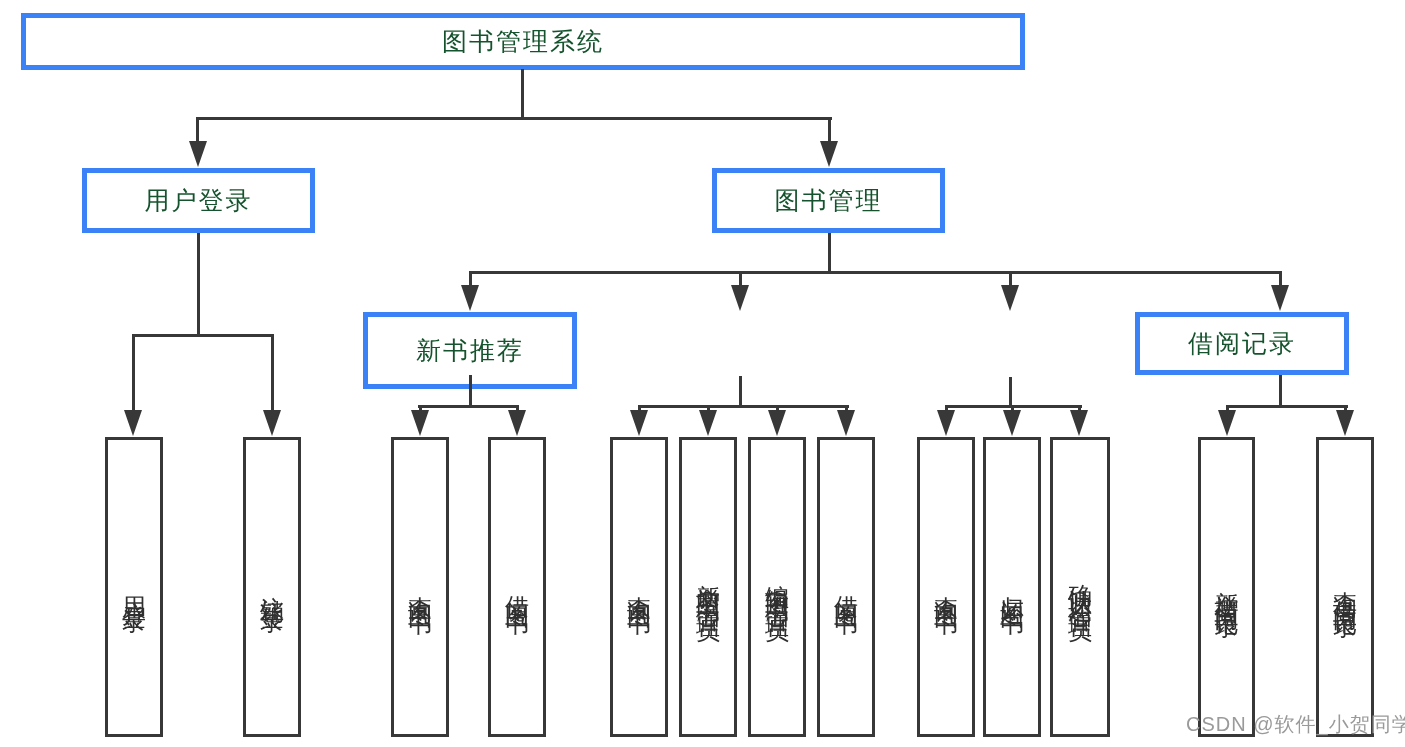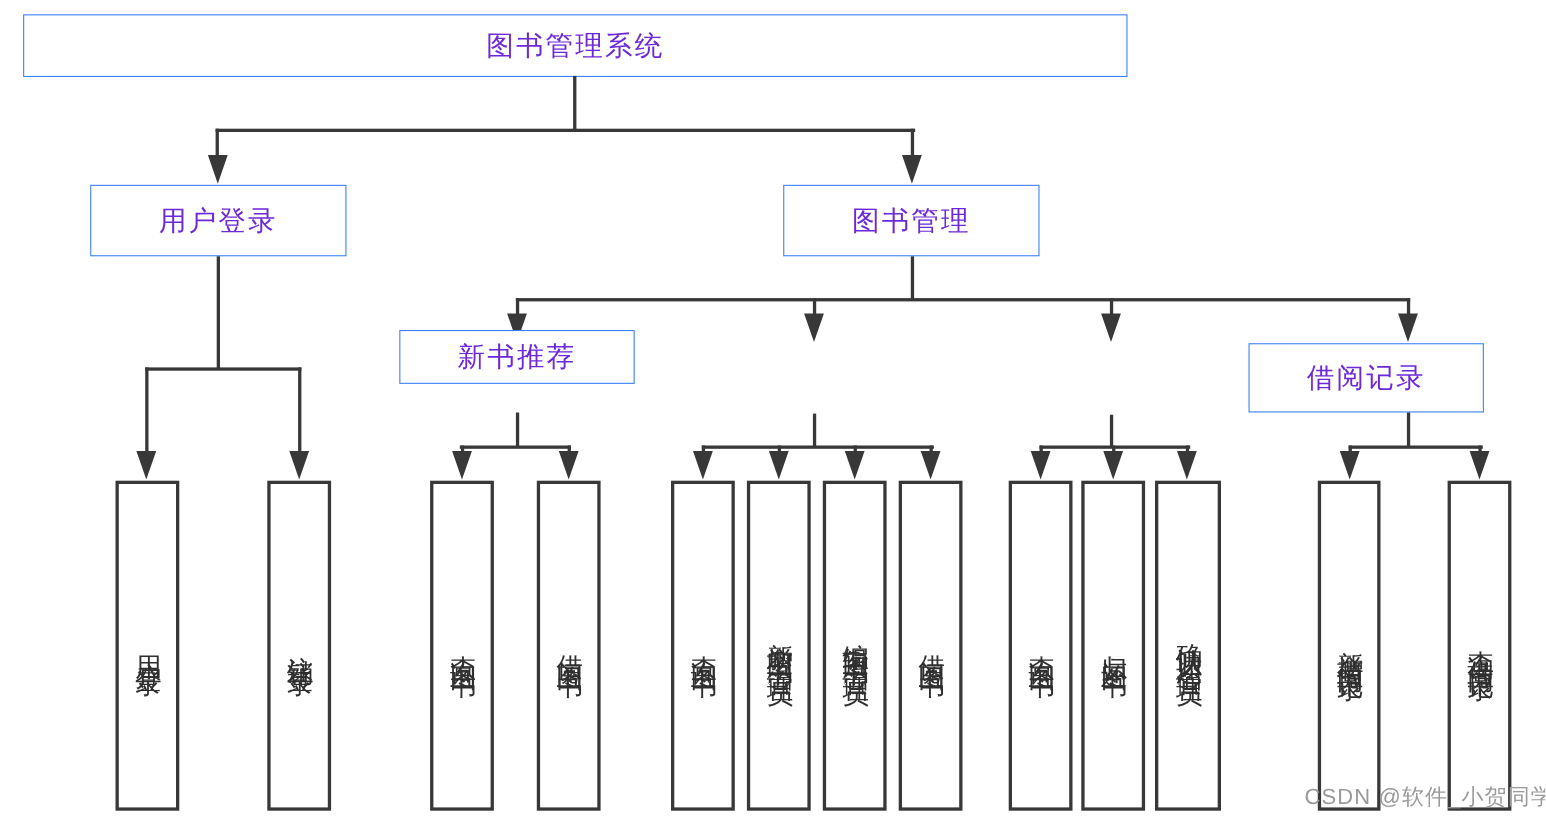--- a/index.html
+++ b/index.html
@@ -6,24 +6,24 @@
   .canvas{
     position:relative;
     width:1405px;height:747px;
     background:#fff;
     font-family:"Liberation Sans", sans-serif;
     overflow:hidden;
   }
   .box{
     position:absolute;
     box-sizing:border-box;
-    border:1px solid #3b82f6;
+    border:5px solid #3b82f6;
     background:#fff;
     display:flex;align-items:center;justify-content:center;
-    color:#6d28d9;
+    color:#14532d;
     font-size:25px;
     letter-spacing:2px;
     white-space:nowrap;
   }
   .vbox{
     position:absolute;
     box-sizing:border-box;
     border:3px solid #383838;
     background:#fff;
     display:flex;align-items:center;justify-content:center;
@@ -80,21 +80,21 @@
   <div class="hline" style="left:469px;top:271px;width:813px;"></div>
   <div class="vline" style="left:469px;top:271px;height:16px;"></div>
   <div class="vline" style="left:739px;top:271px;height:16px;"></div>
   <div class="vline" style="left:1009px;top:271px;height:16px;"></div>
   <div class="vline" style="left:1279px;top:271px;height:16px;"></div>
   <div class="arrow" style="left:461px;top:285px;"></div>
   <div class="arrow" style="left:731px;top:285px;"></div>
   <div class="arrow" style="left:1001px;top:285px;"></div>
   <div class="arrow" style="left:1271px;top:285px;"></div>
 
-  <div class="box" style="left:363px;top:300px;width:214px;height:49px;">新书推荐</div>
+  <div class="box" style="left:363px;top:312px;width:214px;height:77px;">新书推荐</div>
   <div class="box" style="left:1135px;top:312px;width:214px;height:63px;">借阅记录</div>
 
   <div class="vline" style="left:469px;top:375px;height:32px;"></div>
   <div class="hline" style="left:418px;top:405px;width:101px;"></div>
   <div class="vline" style="left:419px;top:405px;height:8px;"></div>
   <div class="vline" style="left:516px;top:405px;height:8px;"></div>
   <div class="arrow" style="left:411px;top:410px;"></div>
   <div class="arrow" style="left:508px;top:410px;"></div>
 
   <div class="vline" style="left:739px;top:376px;height:31px;"></div>

